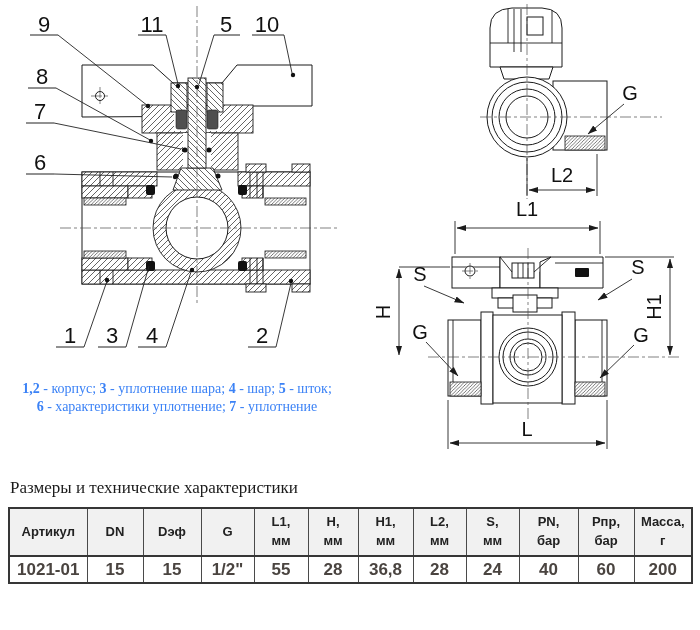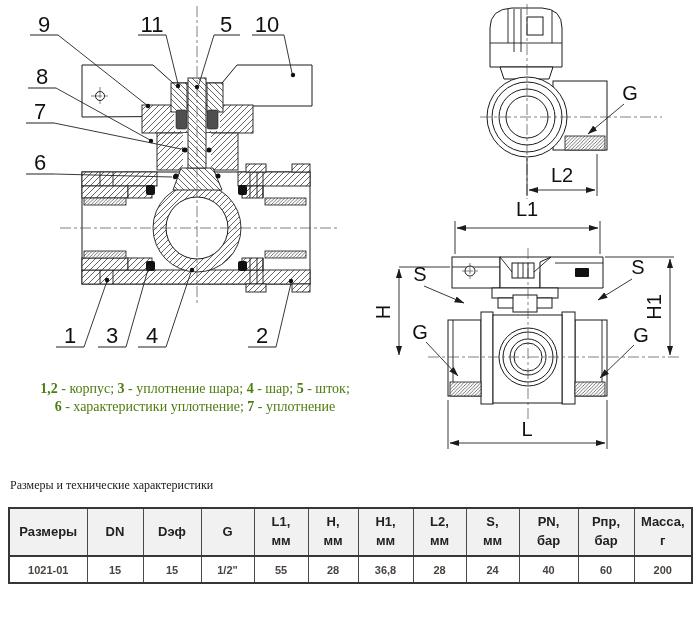--- a/index.html
+++ b/index.html
@@ -17,35 +17,35 @@
   .dm  {stroke:#222222;stroke-width:0.9;fill:none;}
   .ldr {stroke:#222222;stroke-width:0.9;fill:none;}
   .shelf{stroke:#222222;stroke-width:1;fill:none;}
   .dot {fill:#111111;stroke:none;}
   .blk {fill:#111111;stroke:none;}
   .pck {fill:#4f4f4f;stroke:#222;stroke-width:0.6;}
   .lbl {font-family:"Liberation Sans",sans-serif;font-size:22px;fill:#111;}
   .dlb {font-family:"Liberation Sans",sans-serif;font-size:20px;fill:#111;}
 
   
-  .legend{position:absolute;left:22px;top:380px;width:346px;text-align:center;
-          font-family:"Liberation Serif",serif;font-size:14px;line-height:17.5px;color:#4d7c0f;}
+  .legend{position:absolute;left:4px;top:380px;width:346px;text-align:center;
+          font-family:"Liberation Serif",serif;font-size:14px;line-height:17.5px;color:#3b82f6;}
   .legend b{font-weight:bold;}
 
   
   .sect-title{position:absolute;left:10px;top:478px;font-family:"Liberation Serif",serif;
-              font-size:12px;color:#1a1a1a;}
+              font-size:17px;color:#1a1a1a;}
 
   
   .specs{position:absolute;left:8px;top:507px;border-collapse:collapse;table-layout:fixed;
          width:684px;border:2px solid #363636;}
   .specs th{background:#f1f1f1;border:1px solid #4a4a4a;border-bottom:2px solid #363636;
             font-family:"Liberation Sans",sans-serif;font-size:13px;font-weight:bold;color:#222;
             height:46px;text-align:center;vertical-align:middle;padding:0;line-height:1.45;}
-  .specs td{border:1px solid #4a4a4a;font-family:"Liberation Sans",sans-serif;font-size:11px;
+  .specs td{border:1px solid #4a4a4a;font-family:"Liberation Sans",sans-serif;font-size:17px;
             font-weight:bold;color:#4a4440;height:25px;text-align:center;vertical-align:middle;padding:0;}
 </style>
 </head>
 <body>
 
 <div class="page">
 
   <svg class="drawing-svg" width="700" height="472" viewBox="0 0 700 472">
     <defs>
       <pattern id="h1" width="6" height="6" patternUnits="userSpaceOnUse">
@@ -280,21 +280,21 @@
         <col style="width:55px">
         <col style="width:53px">
       <col style="width:53px">
         <col style="width:59px">
         <col style="width:56px">
         <col style="width:58px">
     </colgroup>
     <thead>
       <tr>
           <th>
-            <div>Размеры</div>
+            <div>Артикул</div>
           </th>
           <th>
             <div>DN</div>
           </th>
           <th>
             <div>Dэф</div>
           </th>
           <th>
             <div>G</div>
           </th>

